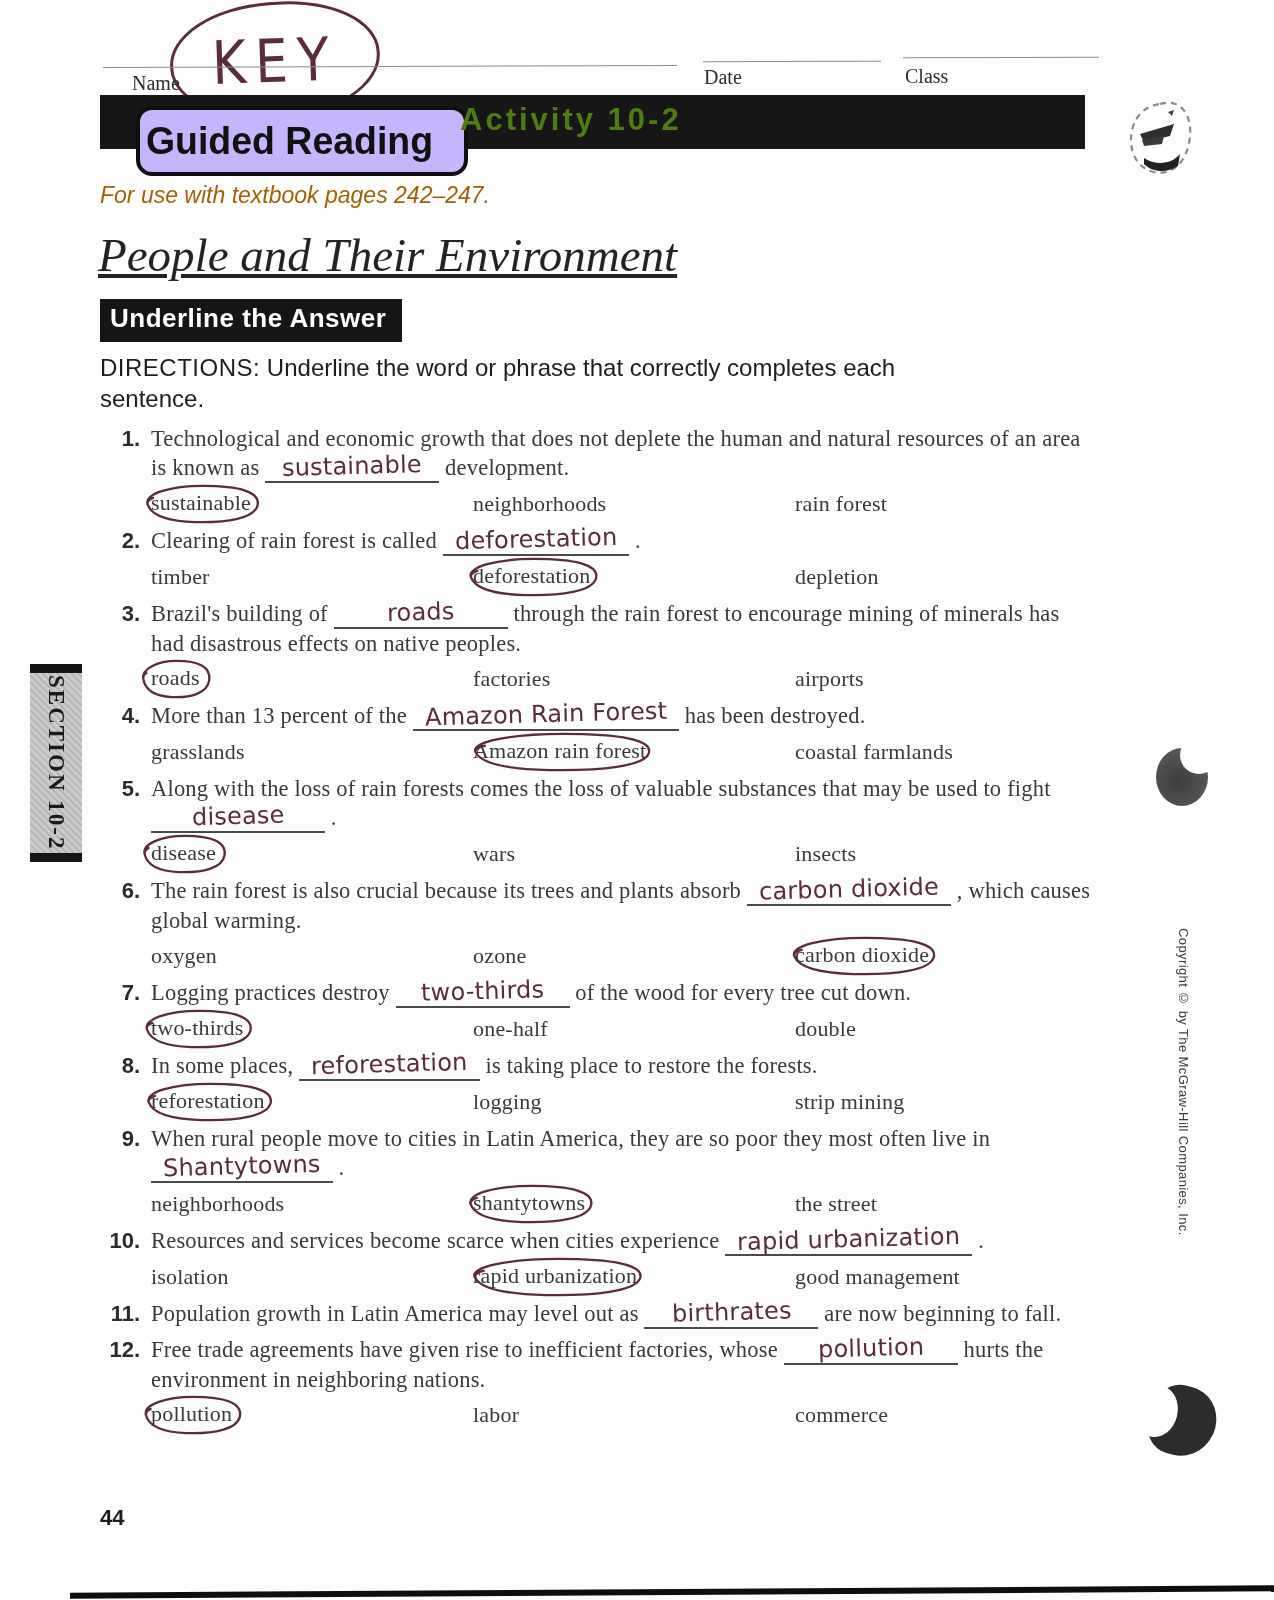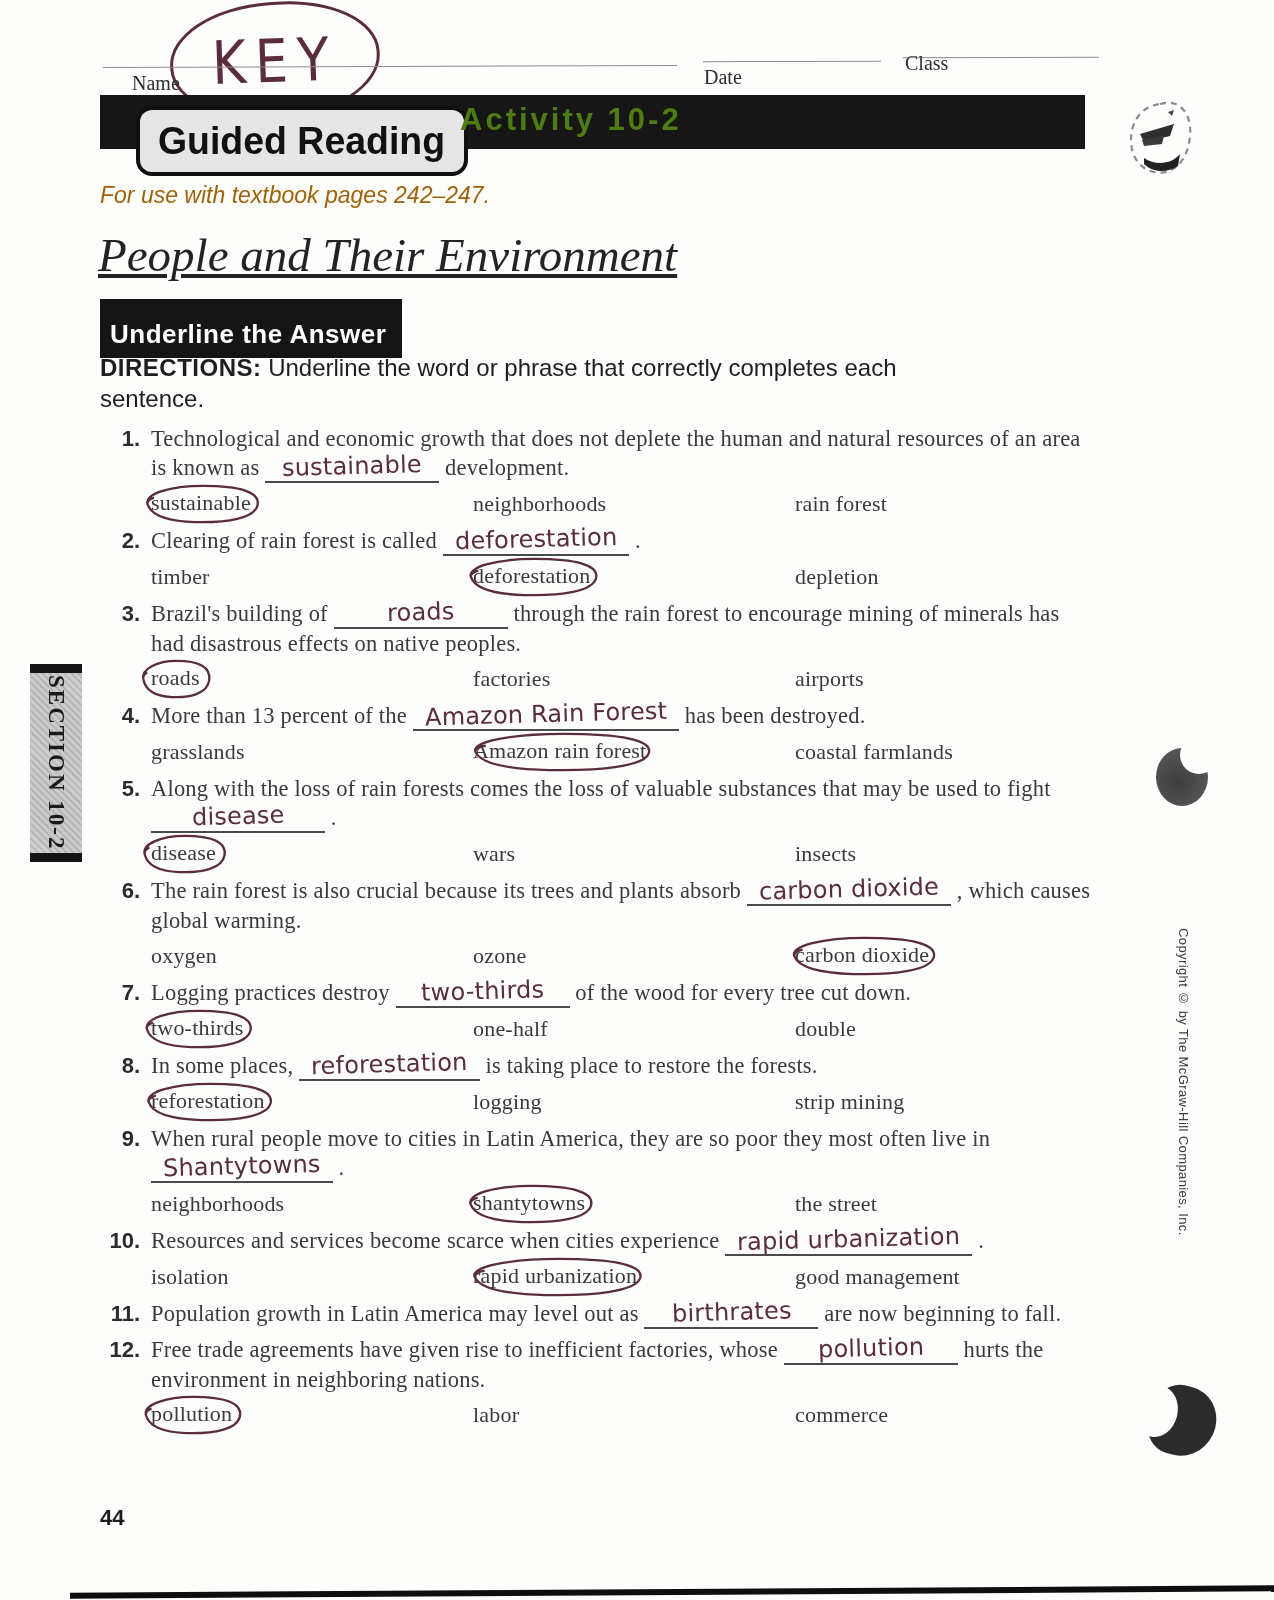--- a/index.html
+++ b/index.html
@@ -14,50 +14,50 @@
     font-family:"Liberation Serif",serif;color:var(--text);
   }
   
   .rule{position:absolute;height:0;border-top:1.6px solid #8d8d8d;transform:rotate(-0.2deg);}
   .rule.name{left:103px;top:66px;width:574px;}
   .rule.date{left:703px;top:61px;width:178px;}
   .rule.class{left:903px;top:57px;width:196px;}
   .field-label{position:absolute;font:20px "Liberation Serif",serif;color:#2e2e2e;}
   .lbl-name{left:100px;top:72px;margin-left:32px;}
   .lbl-date{left:704px;top:66px;}
-  .lbl-class{left:905px;top:52px;}
+  .lbl-class{left:905px;top:65px;}
   .key-circle{
     position:absolute;left:170px;top:2px;width:204px;height:112px;
     border:3px solid var(--ink);border-radius:50% 48% 52% 50%;
     transform:rotate(-4deg);display:flex;align-items:center;justify-content:center;
   }
   .key-text{
     font-family:"DejaVu Sans",sans-serif;font-size:52px;color:var(--ink);
     letter-spacing:9px;transform:rotate(2deg) scaleY(1.15);font-weight:400;
   }
   
   .banner{position:absolute;left:100px;top:95px;width:985px;height:54px;background:var(--banner);}
   .gr-box{
-    position:absolute;left:136px;top:106px;width:332px;height:70px;background:#e5e5e5;
-    border:4px solid #101010;border-radius:16px;display:flex;align-items:center;justify-content:center;
+    position:absolute;left:136px;top:106px;width:332px;height:70px;background:#c4b5fd;
+    border:4px solid #101010;border-radius:16px;display:flex;align-items:center;
     box-sizing:border-box;
   }
   .gr-text{font:bold 39px "Liberation Sans",sans-serif;color:#111;transform:scaleX(0.96);white-space:nowrap;}
   .activity-text{
     position:absolute;left:460px;top:102px;
     font:bold 31px "Liberation Sans",sans-serif;color:#4d7c0f;letter-spacing:3px;white-space:nowrap;
   }
   .textbook-ref{position:absolute;left:100px;top:182px;font:italic 23px "Liberation Sans",sans-serif;color:#a16207;}
   .worksheet-title{position:absolute;left:98px;top:228px;font:italic 47px "Liberation Serif",serif;color:#232323;white-space:nowrap;text-decoration:underline;}
   .task-label{
     position:absolute;left:100px;top:299px;background:#151515;color:#fff;
-    font:bold 26px "Liberation Sans",sans-serif;padding:20px 16px 8px 10px;letter-spacing:0.5px;
+    font:bold 26px "Liberation Sans",sans-serif;padding:4px 16px 8px 10px;letter-spacing:0.5px;
   }
   .directions{position:absolute;left:100px;top:352px;width:812px;font:24px "Liberation Sans",sans-serif;color:#1e1e1e;line-height:31px;}
-  .directions b{font-weight:bold;letter-spacing:0.5px;}
+  .directions b{font-weight:normal;letter-spacing:0.5px;}
   
   .questions{position:absolute;left:100px;top:424px;width:998px;}
   .question{margin-bottom:6px;}
   .q-row{display:flex;}
   .q-num{
     width:40px;min-width:40px;text-align:right;padding-right:11px;
     font:bold 22px "Liberation Sans",sans-serif;color:#2b2b2b;line-height:29px;
   }
   .q-body{flex:1;font-size:22.5px;line-height:29px;color:var(--text);letter-spacing:0.2px;}
   .blank{

